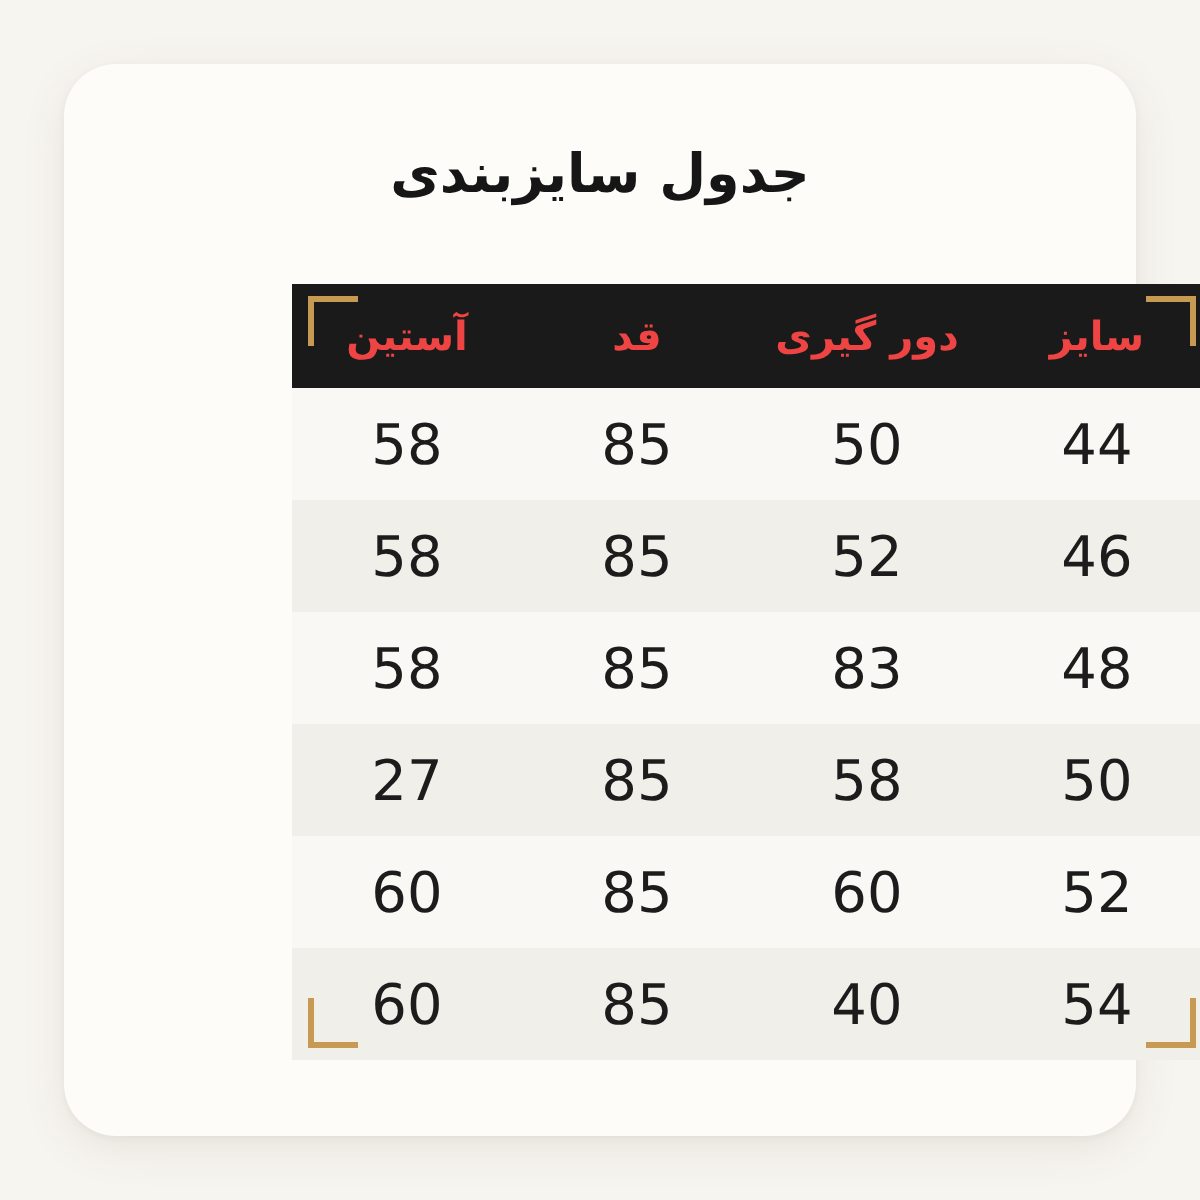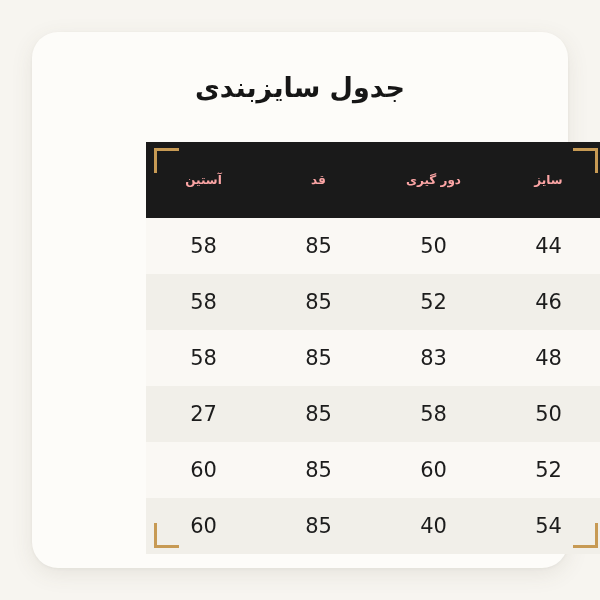--- a/index.html
+++ b/index.html
@@ -65,32 +65,32 @@
   }
   table.size-table {
     width: 100%;
     border-collapse: collapse;
     table-layout: fixed;
     font-size: 20px;
     color: #1b1b1b;
   }
   table.size-table thead th {
     background: #1a1a1a;
-    color: #fca5a5;
-    font-size: 12px;
+    color: #ef4444;
+    font-size: 20px;
     font-weight: bold;
     height: 52px;
-    padding: 12px;
+    padding: 0;
     text-align: center;
     border: none;
   }
   table.size-table tbody td {
     height: 54px;
     text-align: center;
-    font-size: 21px;
+    font-size: 28px;
     color: #1c1c1c;
     border: none;
     font-weight: normal;
   }
   table.size-table tbody tr:nth-child(odd) td {
     background: #faf8f4;
   }
   table.size-table tbody tr:nth-child(even) td {
     background: #f1efe9;
   }

